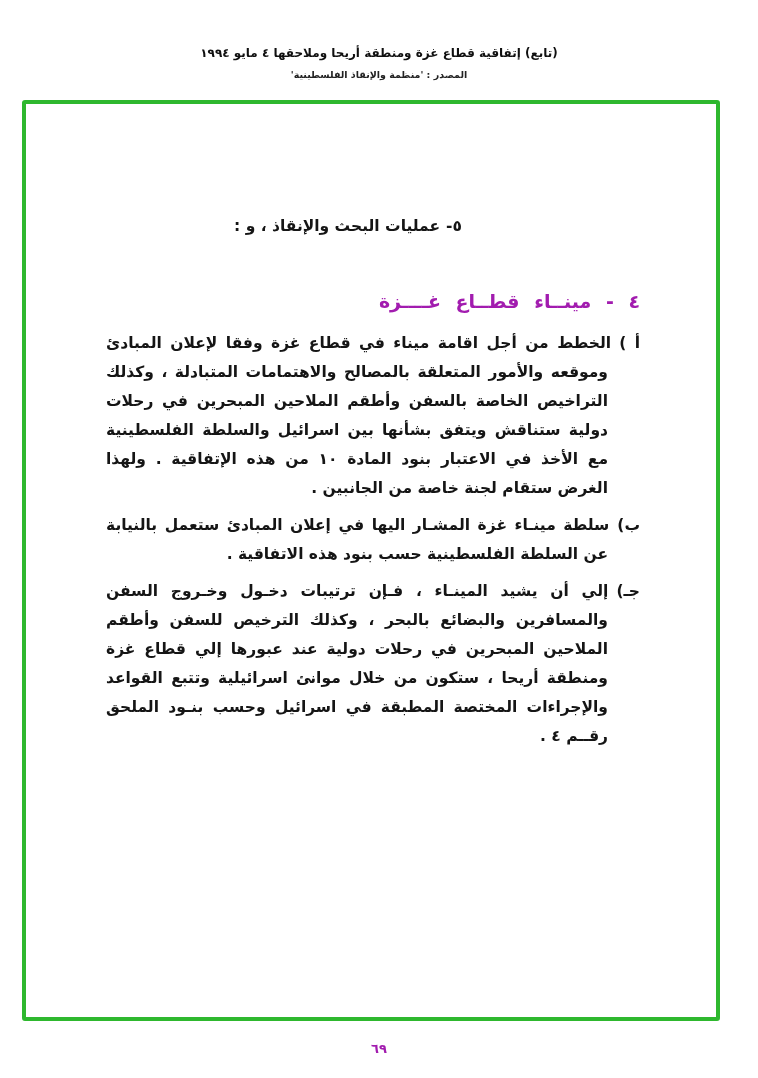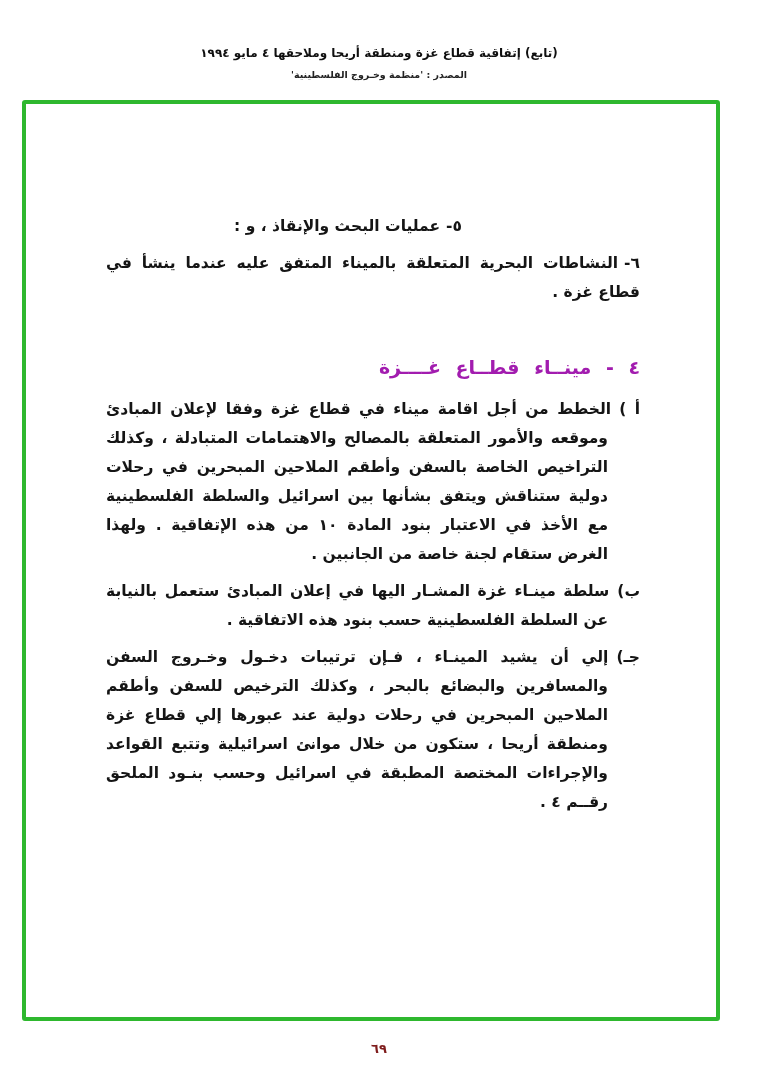--- a/index.html
+++ b/index.html
@@ -75,43 +75,40 @@
   }
   .para-label { margin-left: 8px; }
   .page-number {
     position: absolute;
     bottom: 22px;
     left: 0;
     right: 0;
     text-align: center;
     font-size: 13px;
     font-weight: 700;
-    color: #7f1d1d;
+    color: #a21caf;
   }
 </style>
 </head>
 <body>
 
 <div class="page">
 
   <header class="page-header">
     <div class="header-title">(تابع) إتفاقية قطاع غزة ومنطقة أريحا وملاحقها ٤ مايو ١٩٩٤</div>
-    <div class="header-source">المصدر :  'منظمة وخـروج الفلسطينية'</div>
+    <div class="header-source">المصدر :  'منظمة والإنقاذ الفلسطينية'</div>
   </header>
 
   <div class="doc-frame" style="border-color: rgb(46, 184, 46);">
     <div class="doc-content">
 
       <div class="list-item indented">
         <span class="list-label">٥-</span><span>عمليات البحث والإنقاذ ، و :</span>
       </div>
 
-      <div class="list-item">
-        <span class="list-label">٦-</span><span>النشاطات البحرية المتعلقة بالميناء المتفق عليه عندما ينشأ في قطاع غزة .</span>
-      </div>
 
       <h2 class="section-heading">٤ - مينــاء قطــاع غــــزة</h2>
 
       <p class="para">
         <span class="para-label">أ )</span><span>الخطط من أجل اقامة ميناء في قطاع غزة وفقا لإعلان المبادئ وموقعه والأمور المتعلقة بالمصالح والاهتمامات المتبادلة ، وكذلك التراخيص الخاصة بالسفن وأطقم الملاحين المبحرين في رحلات دولية ستناقش ويتفق بشأنها بين اسرائيل والسلطة الفلسطينية مع الأخذ في الاعتبار بنود المادة ١٠ من هذه الإتفاقية . ولهذا الغرض ستقام لجنة خاصة من الجانبين .</span>
       </p>
 
       <p class="para">
         <span class="para-label">ب)</span><span>سلطة مينـاء غزة المشـار اليها في إعلان المبادئ ستعمل بالنيابة عن السلطة الفلسطينية حسب بنود هذه الاتفاقية .</span>
       </p>

